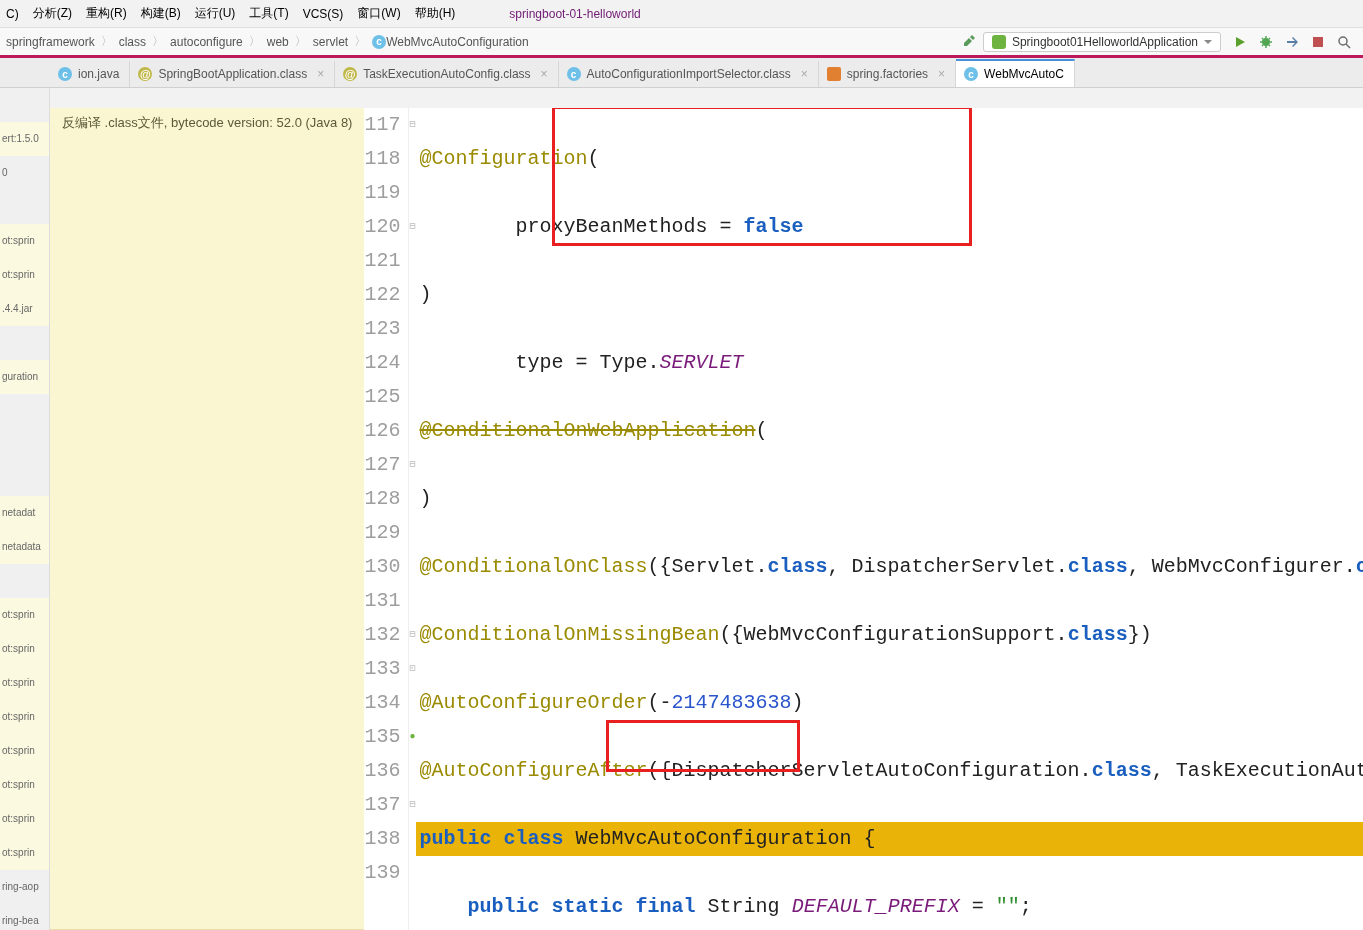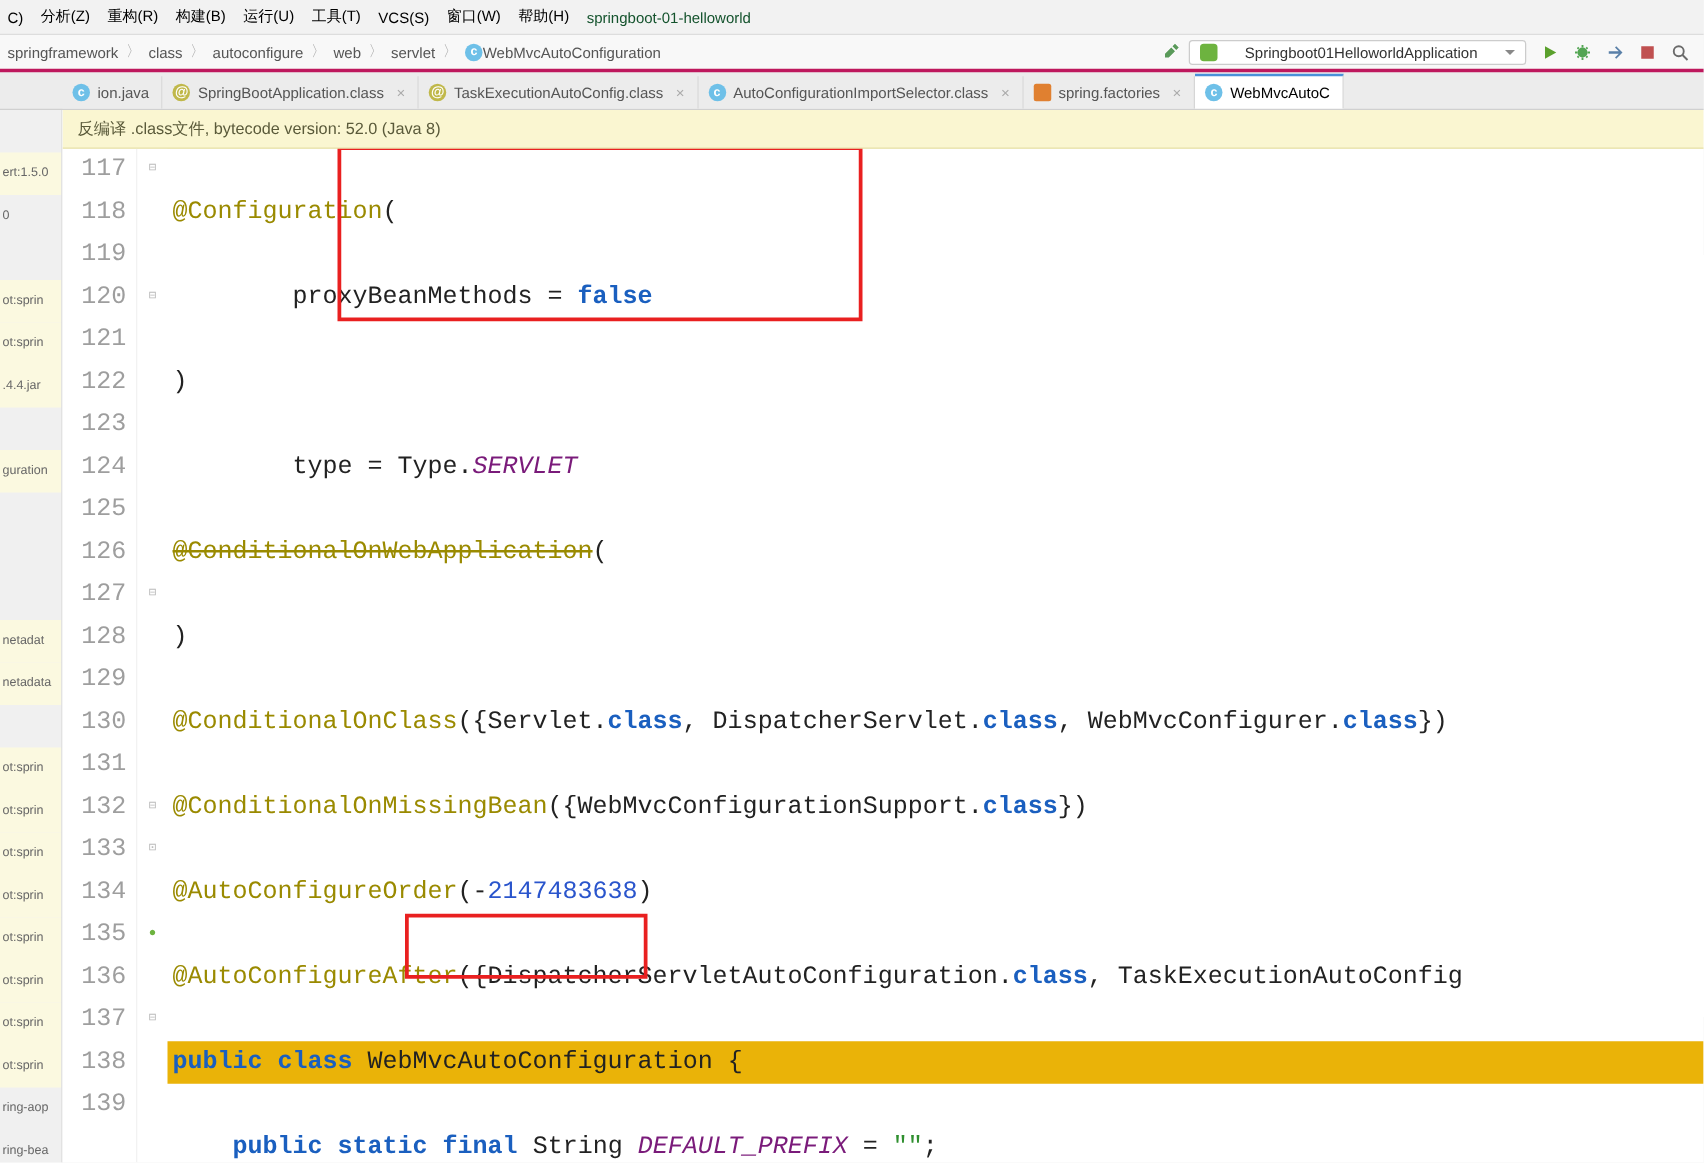--- a/index.html
+++ b/index.html
@@ -1,43 +1,43 @@
 <!DOCTYPE html>
 <html><head>
 <meta charset="utf-8">
 <style>
 * { margin:0; padding:0; box-sizing:border-box; }
 body { font-family:"Segoe UI",Tahoma,Arial,sans-serif; font-size:12px; background:#f2f2f2; color:#333; overflow:hidden; width:1363px; height:930px; position:relative; }
 
 
 .menubar { height:28px; display:flex; align-items:center; padding:0 6px; background:#f2f2f2; border-bottom:1px solid #ddd; }
 .menubar .mitem { margin-right:14px; cursor:pointer; color:#000; }
-.menubar .title { color:#14532d; }
+.menubar .title { margin-left:40px; color:#701a75; }
 
 
 .crumbbar { height:30px; display:flex; align-items:center; padding:0 6px; background:#f8f8f8; border-bottom:3px solid #be185d; }
 .crumb { display:flex; align-items:center; color:#555; }
 .crumb span.sep { margin:0 6px; color:#aaa; }
 .crumbbar .spacer { flex:1; }
 .crumbbar .runcfg { display:flex; align-items:center; gap:4px; margin-right:6px; }
-.crumbbar .runcfg .chip { border:1px solid #ccc; border-radius:3px; padding:2px 8px; display:flex; align-items:center; gap:22px; background:#fff; }
+.crumbbar .runcfg .chip { border:1px solid #ccc; border-radius:3px; padding:2px 8px; display:flex; align-items:center; gap:6px; background:#fff; }
 .crumbbar .tbtn { width:22px; height:22px; display:flex; align-items:center; justify-content:center; margin:0 2px; cursor:pointer; }
 
 
 .tabbar { height:30px; display:flex; align-items:flex-end; background:#ececec; padding-left:50px; border-bottom:1px solid #d0d0d0; overflow:hidden; }
 .tab { display:flex; align-items:center; gap:6px; padding:6px 10px 6px 8px; background:#ececec; color:#555; border-right:1px solid #d6d6d6; cursor:pointer; }
 .tab.active { background:#fff; color:#000; border-top:2px solid #4a90d9; }
 .tab .close { color:#aaa; cursor:pointer; margin-left:4px; }
 
 
 .main { display:flex; height:calc(100% - 88px); }
 .leftcol { width:50px; background:#f0f0f0; border-right:1px solid #ddd; overflow:hidden; font-size:10px; color:#666; }
 .leftcol .lrow { height:34px; line-height:34px; white-space:nowrap; padding-left:2px; overflow:hidden; text-overflow:clip; }
 .leftcol .band { background:#fbf9e0; }
-.editor { flex:1; display:flex; flex-direction:column; background:#fff; overflow:hidden; }
+.editor { flex:1; display:flex; flex-direction:row; background:#fff; overflow:hidden;margin-top:20px; }
 
 .decompile-banner { background:#faf6d1; color:#5a5a3a; padding:6px 12px; font-size:13px; border-bottom:1px solid #e6e0a8; }
 
 .codewrap { flex:1; overflow:hidden; position:relative; }
 .codearea { display:flex; font-family:"Consolas","Courier New",monospace; font-size:20px; line-height:34px; }
 .gutter { width:60px; text-align:right; color:#9e9e9e; background:#fff; padding-right:8px; user-select:none; border-right:1px solid #eee; }
 .gutter div { height:34px; }
 .foldcol { width:24px; background:#fff; }
 .foldcol div { height:34px; display:flex; align-items:center; justify-content:center; color:#bbb; font-size:10px; }
 .code { flex:1; white-space:pre; color:#222; position:relative; }

